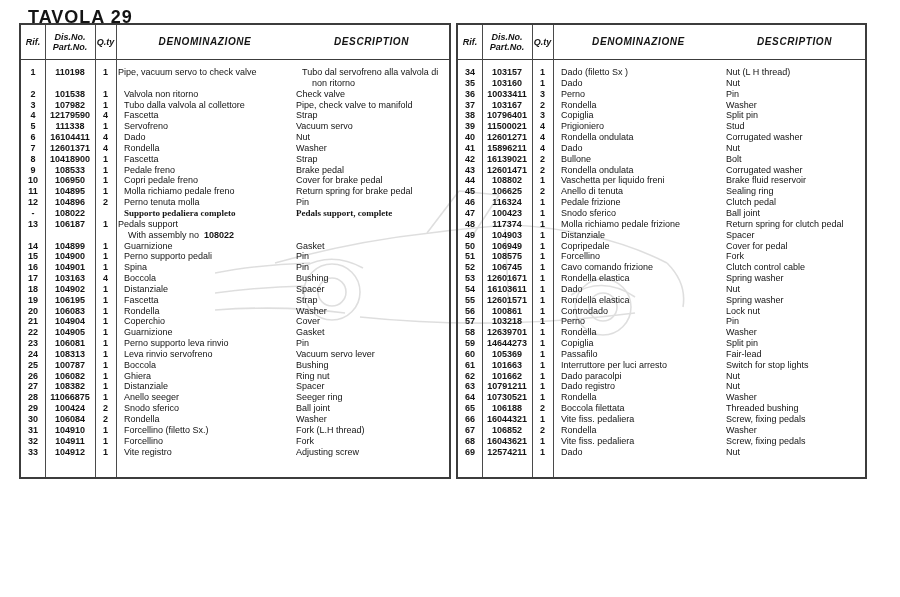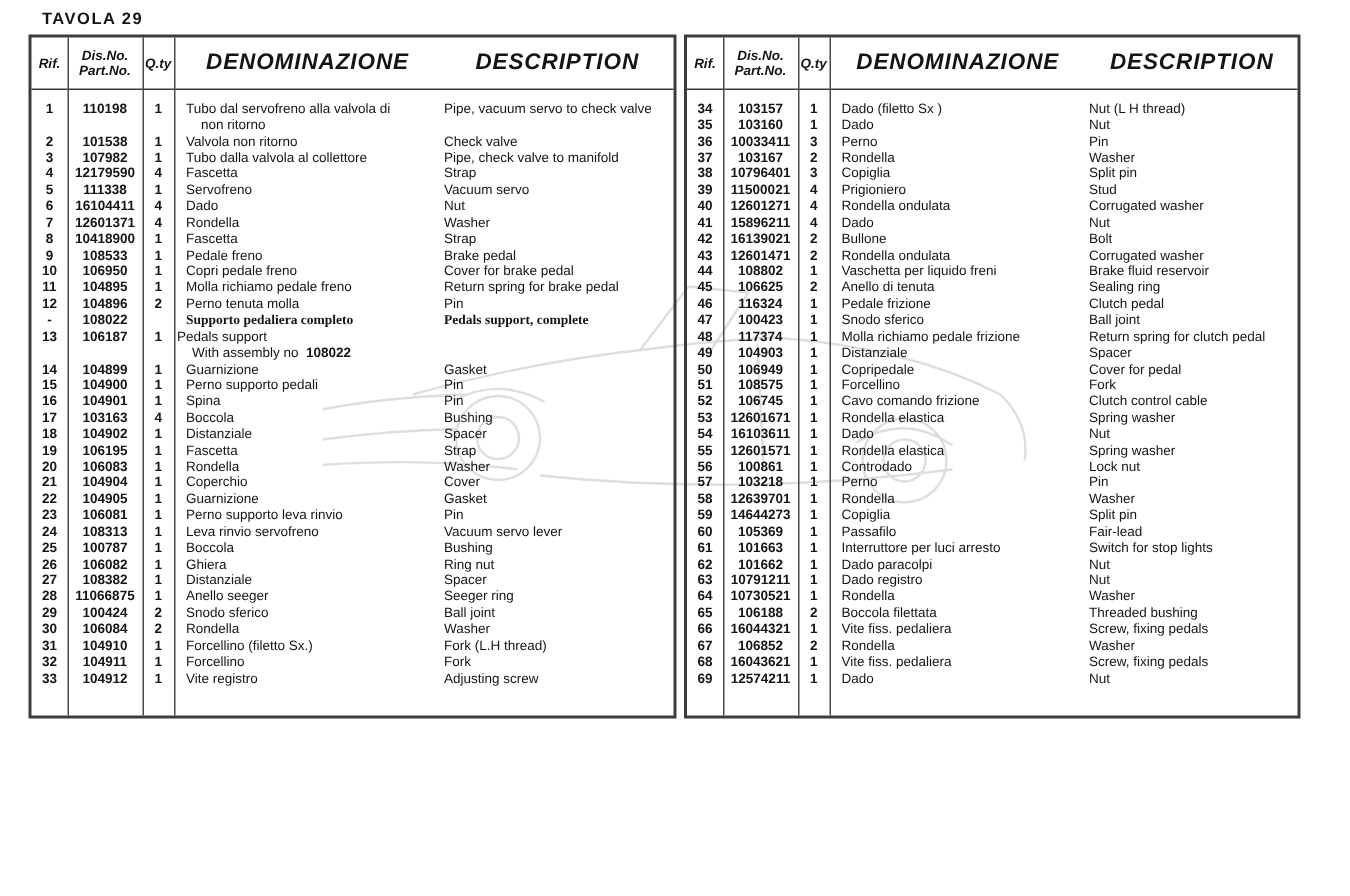--- a/index.html
+++ b/index.html
@@ -3,42 +3,42 @@
 <meta charset="utf-8">
 <style>
   * { margin:0; padding:0; box-sizing:border-box; }
   html,body { background:#ffffff; }
   body {
     width:900px; height:597px; position:relative; overflow:hidden;
     font-family:"Liberation Sans", sans-serif; color:#141414;
   }
   .page-title {
     position:absolute; left:28px; top:7px;
-    font-size:11px; font-weight:bold; letter-spacing:1px;
+    font-size:18px; font-weight:bold; letter-spacing:1px;
   }
   .watermark {
     position:absolute; left:215px; top:155px; z-index:0;
     opacity:0.85; pointer-events:none;
   }
   .parts-table {
     position:absolute; top:23px; height:456px; z-index:1;
     border:2px solid #3c3c3c; background:transparent;
   }
   #table-left  { left:19px;  width:432px; --c4:178px; }
   #table-right { left:456px; width:411px; --c4:171px; }
   .vline { position:absolute; top:0; bottom:0; width:1px; background:#4a4a4a; }
   .vl-1 { left:24px; } .vl-2 { left:74px; } .vl-3 { left:95px; }
   .thead {
     display:grid; grid-template-columns:24px 50px 21px var(--c4) 1fr;
     height:35px; border-bottom:1.4px solid #3c3c3c;
     align-items:center; justify-items:center;
     font-style:italic; font-weight:bold; font-size:9px;
   }
   .hcell { text-align:center; line-height:10px; }
-  .h-denom, .h-desc { font-size:15px; letter-spacing:0.6px; }
+  .h-denom, .h-desc { font-size:10px; letter-spacing:0.6px; }
   .tbody { padding-top:7px; position:relative; }
   .trow {
     display:grid; grid-template-columns:24px 50px 21px var(--c4) 1fr;
     font-size:9px; line-height:10.85px; white-space:nowrap;
   }
   .c-rif, .c-part, .c-qty { text-align:center; font-weight:bold; }
   .c-den  { padding-left:8px; }
   .c-desc { padding-left:2px; }
   .line2  { padding-left:10px; }
   .num-bold { font-weight:bold; margin-left:5px; }
@@ -84,26 +84,26 @@
     </div>
     <div class="hcell">Q.ty</div>
     <div class="hcell h-denom">DENOMINAZIONE</div>
     <div class="hcell h-desc">DESCRIPTION</div>
   </div>
   <div class="tbody">
       <div class="trow">
         <div class="cell c-rif">1</div>
         <div class="cell c-part">110198</div>
         <div class="cell c-qty">1</div>
+        <div class="cell c-desc">
+          <div>Pipe, vacuum servo to check valve</div>
+        </div>
         <div class="cell c-den">
           <div>Tubo dal servofreno alla valvola di</div>
           <div class="line2">non ritorno</div>
-        </div>
-        <div class="cell c-desc">
-          <div>Pipe, vacuum servo to check valve</div>
         </div>
       </div>
       <div class="trow">
         <div class="cell c-rif">2</div>
         <div class="cell c-part">101538</div>
         <div class="cell c-qty">1</div>
         <div class="cell c-den">
           <div>Valvola non ritorno</div>
         </div>
         <div class="cell c-desc">

